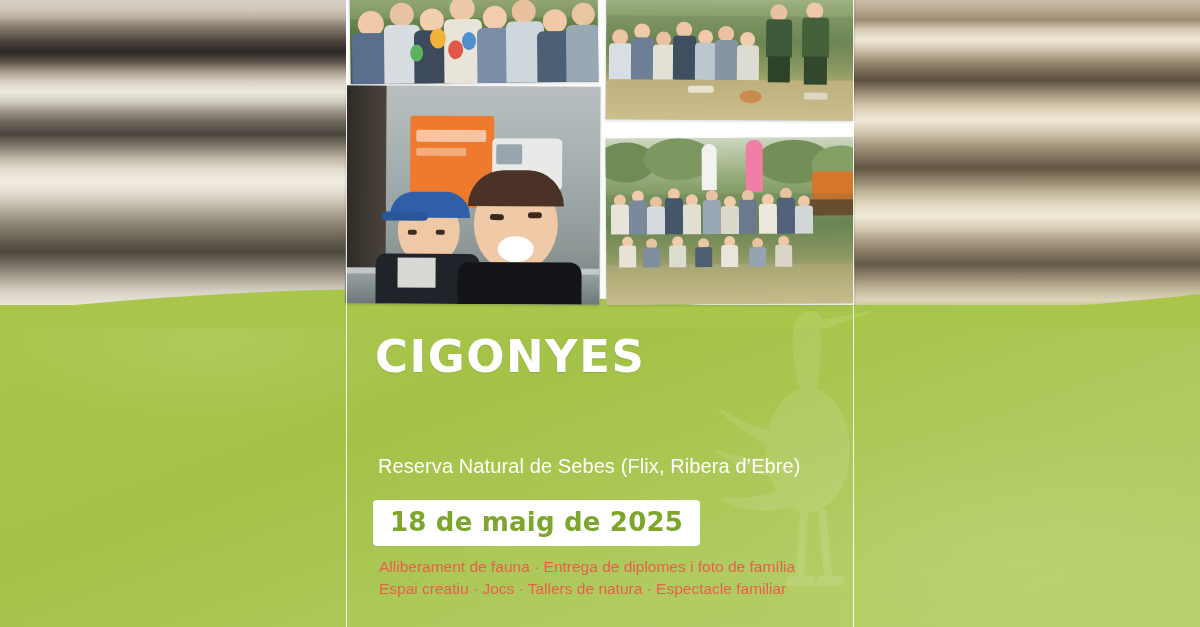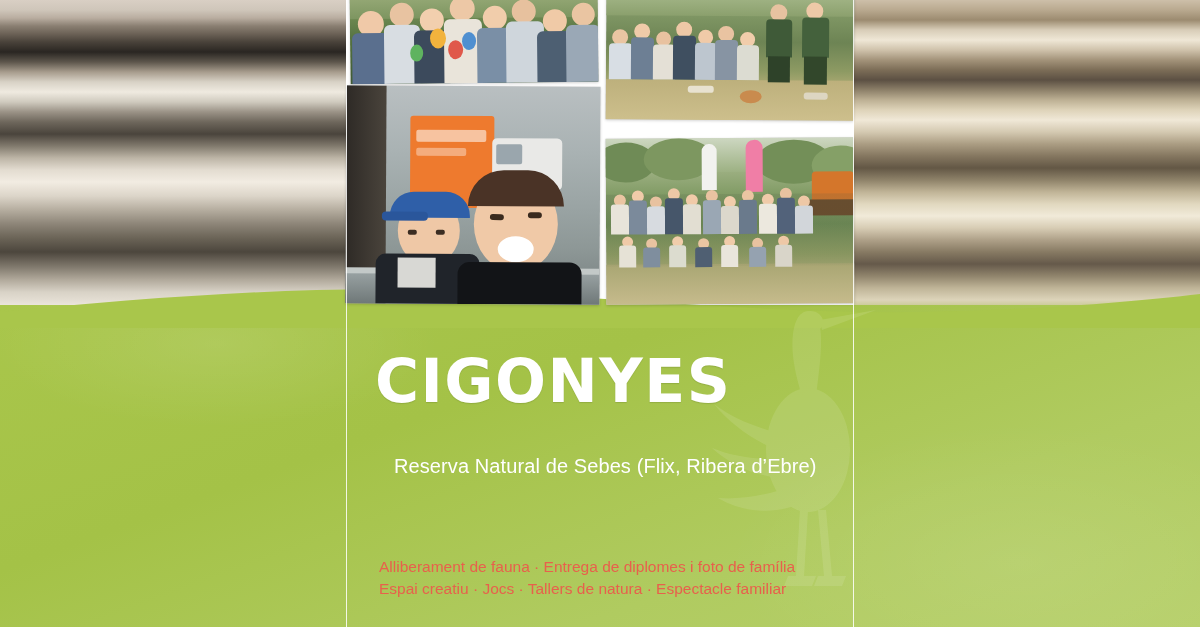--- a/index.html
+++ b/index.html
@@ -194,25 +194,25 @@
   .title-line {
     color: #ffffff;
     font-weight: 900;
     letter-spacing: 1.5px;
     line-height: 0.92;
     text-transform: uppercase;
     font-family: "DejaVu Sans", sans-serif;
     text-shadow: 0 1px 1px rgba(60,80,20,0.18);
   }
   .title-1 { font-size: 53px; }
-  .title-2 { font-size: 60px; margin-top: 18px; }
+  .title-2 { font-size: 45px; margin-top: 0; }
 
   .subtitle {
     position: absolute;
-    left: 394px;
+    left: 378px;
     top: 455px;
     color: #ffffff;
     font-size: 20px;
     font-weight: 400;
     font-family: "Liberation Sans", sans-serif;
     letter-spacing: 0.1px;
   }
 
   .date-badge {
     position: absolute;
@@ -431,19 +431,20 @@
 
   <div class="edge-divider" style="left:346px;"></div>
   <div class="edge-divider" style="left:853px;"></div>
 
   <div class="title-wrap">
     <div class="title-line title-2">CIGONYES</div>
   </div>
 
   <div class="subtitle">Reserva Natural de Sebes (Flix, Ribera d’Ebre)</div>
 
+  <div class="date-badge">18 de maig de 2025</div>
 
   <div class="activities">
     <div>Alliberament de fauna · Entrega de diplomes i foto de família</div>
     <div>Espai creatiu · Jocs · Tallers de natura · Espectacle familiar</div>
   </div>
 
 </div>
 
 </body></html>

